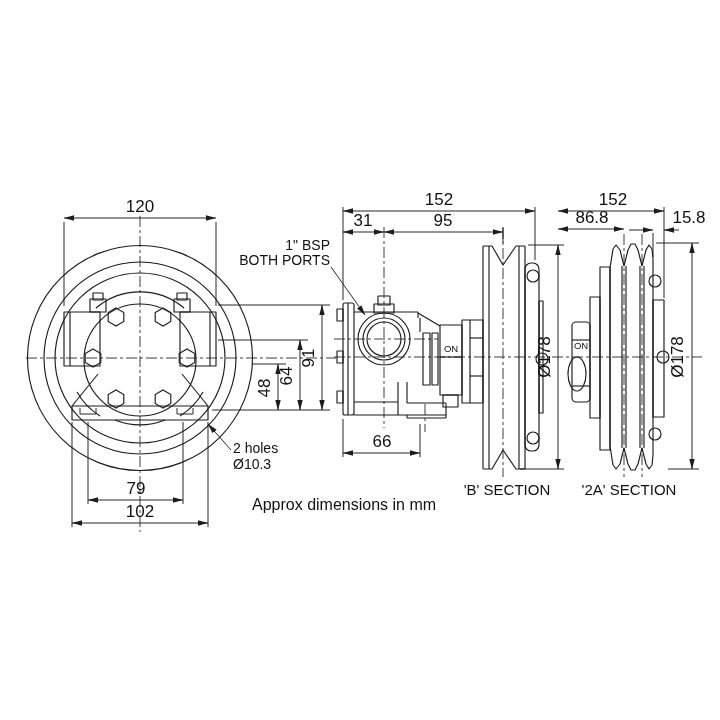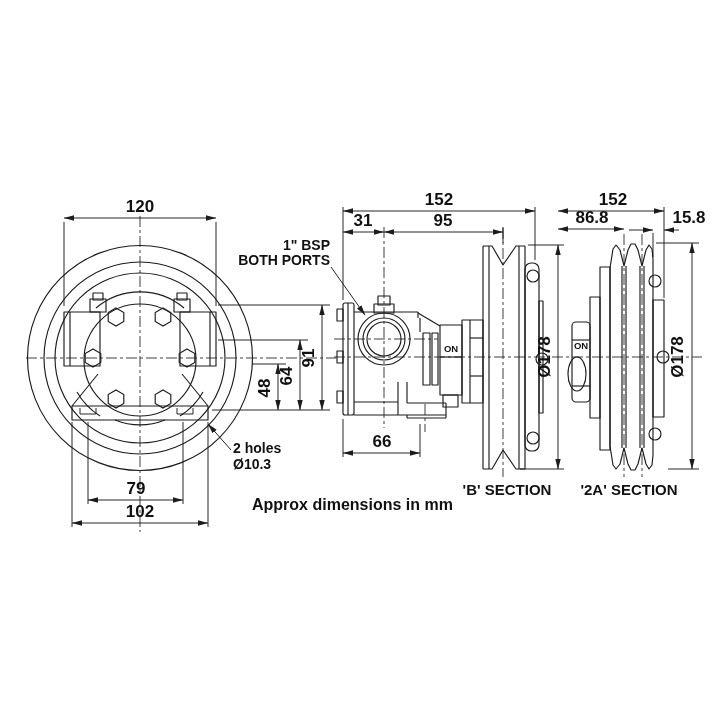--- a/index.html
+++ b/index.html
@@ -1,16 +1,16 @@
 <!DOCTYPE html>
 <html><head>
 <meta charset="utf-8">
 <style>
   html,body{margin:0;padding:0;background:#ffffff;}
-  .stage{width:720px;height:720px;position:relative;background:#fff;overflow:hidden;font-weight:bold;}
+  .stage{width:720px;height:720px;position:relative;background:#fff;overflow:hidden;}
   svg{display:block;}
   .ln{stroke:#1c1c1c;stroke-width:1.15;fill:none;stroke-linejoin:round;}
   .dm{stroke:#1c1c1c;stroke-width:0.95;fill:none;}
   .cl{stroke:#1c1c1c;stroke-width:0.85;fill:none;stroke-dasharray:11 3 3 3;}
   text{font-family:"Liberation Sans",sans-serif;fill:#111;}
   .t17{font-size:17px;}
   .t15{font-size:15px;}
   .t14{font-size:14px;}
   .t16{font-size:16px;}
   .t9{font-size:9.5px;}

